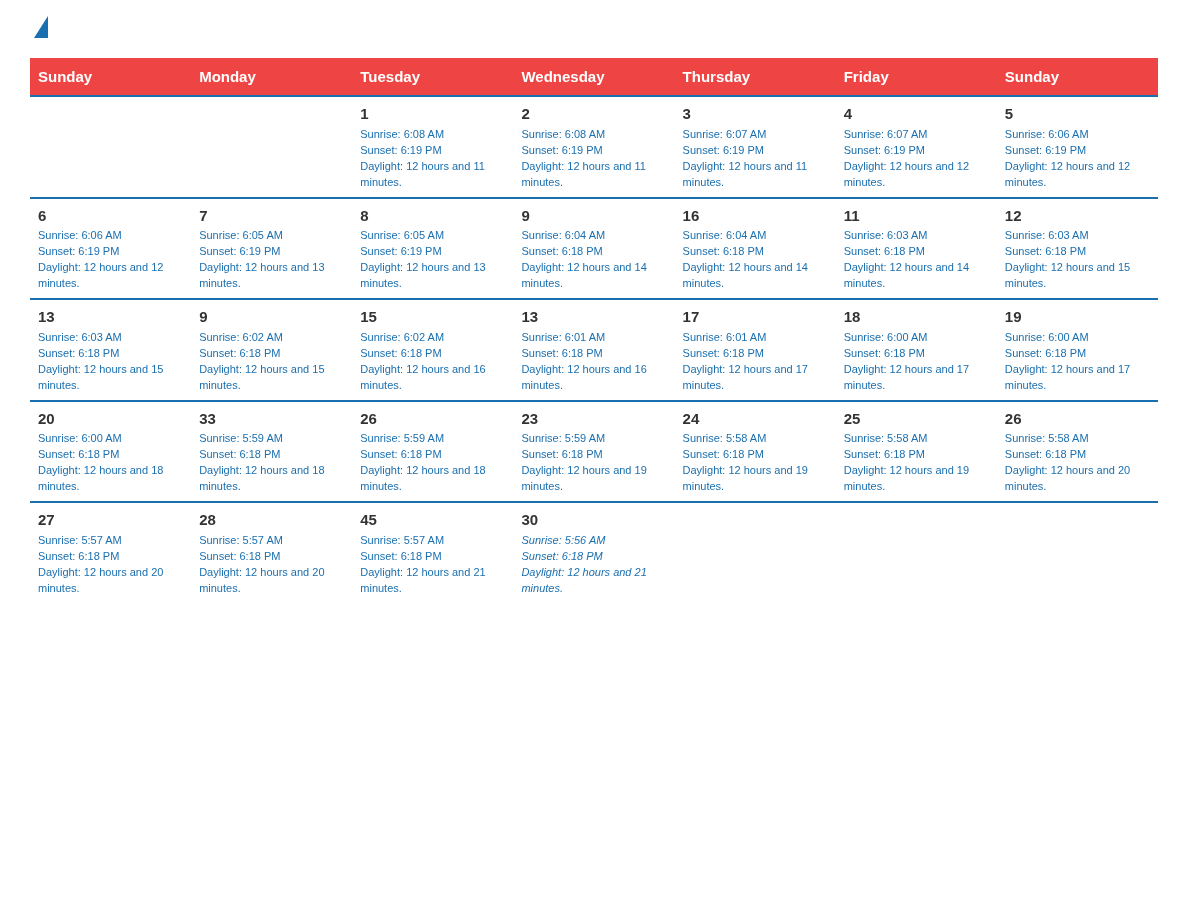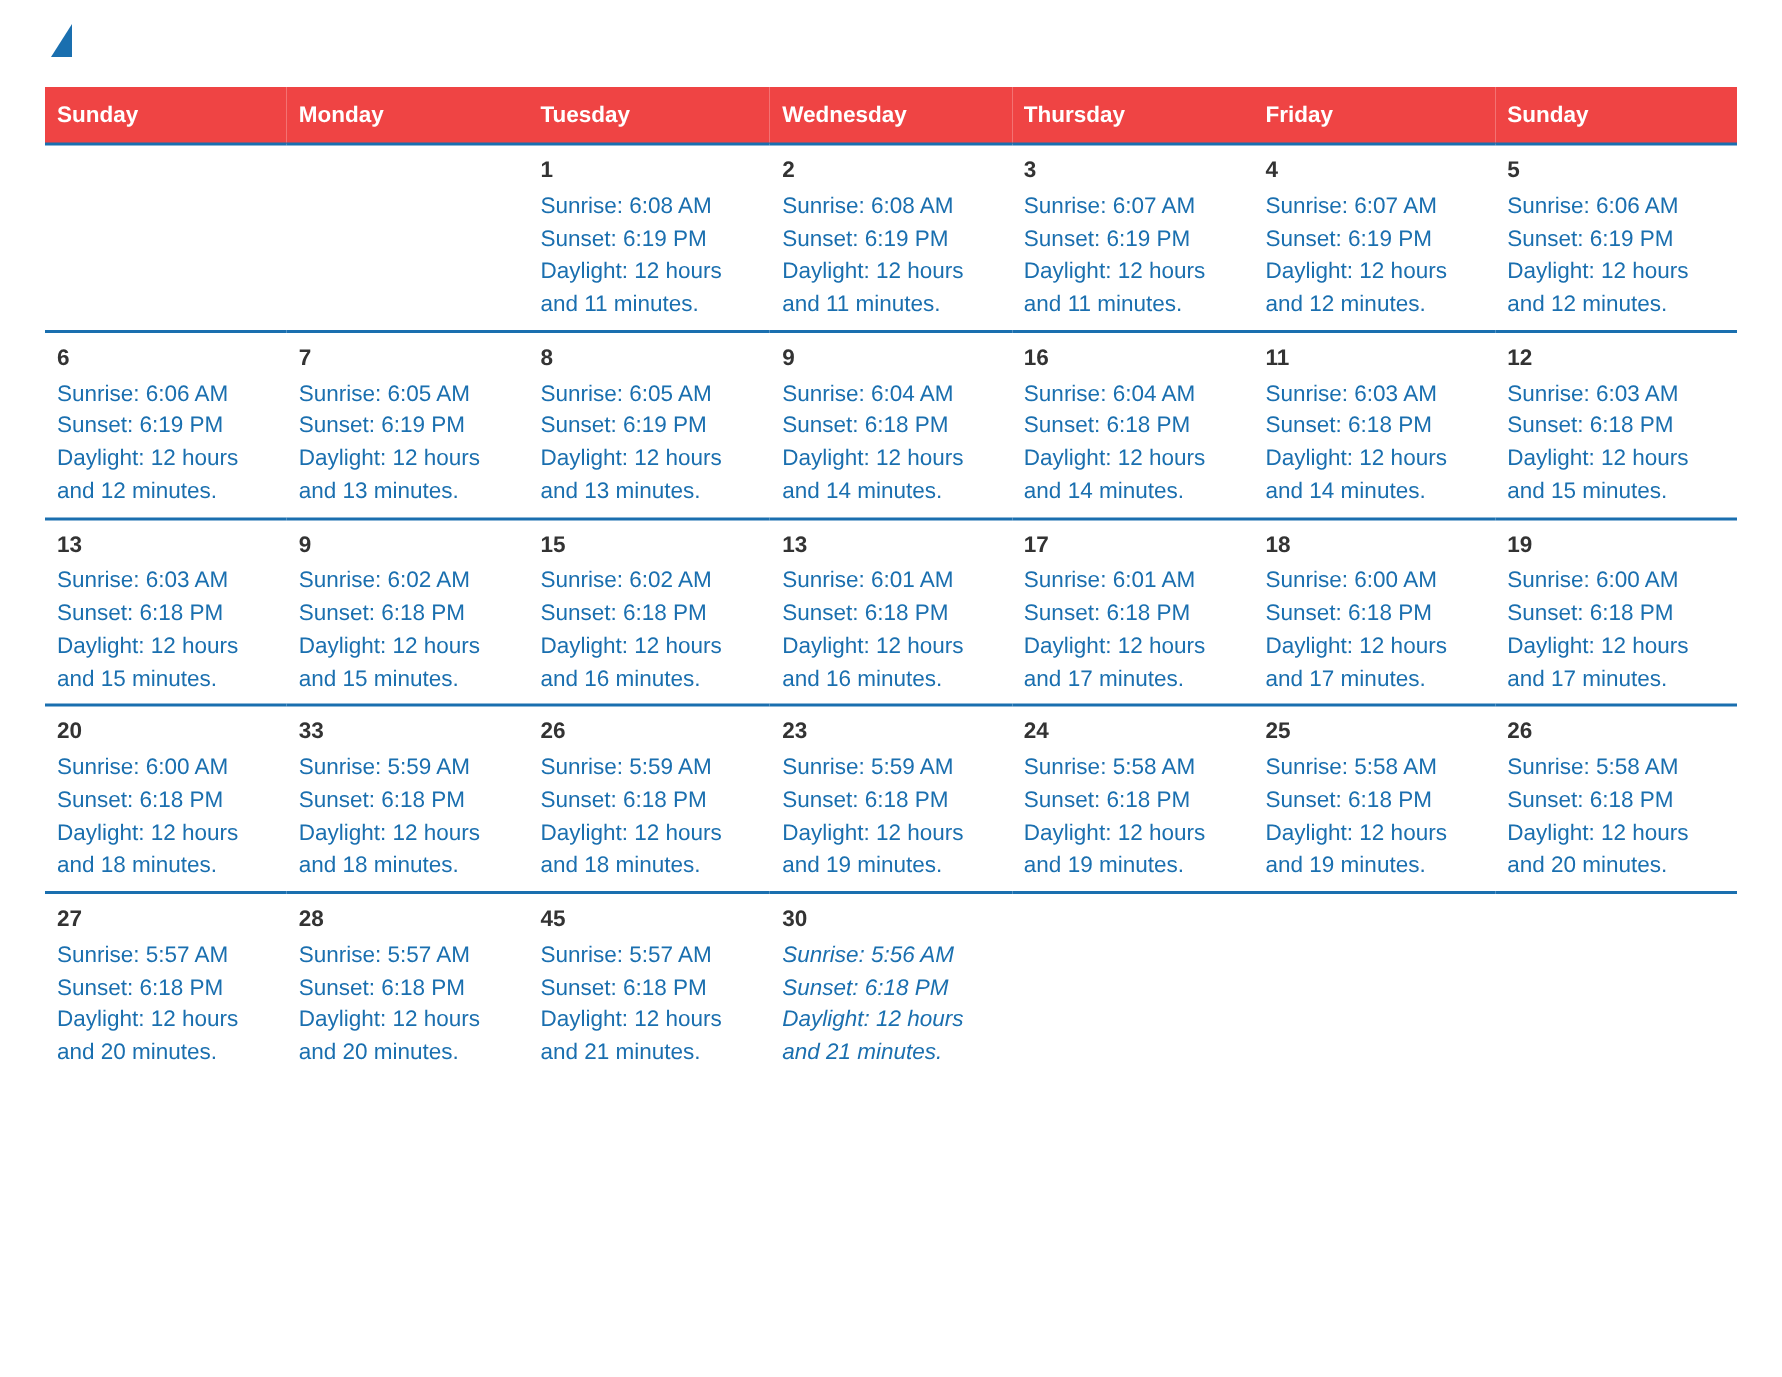--- a/index.html
+++ b/index.html
@@ -88,21 +88,21 @@
     }
     .day-number {
       font-size: 15px;
       font-weight: 600;
       color: #333;
       display: block;
       margin-bottom: 2px;
     }
     .day-info {
       color: #1a6faf;
-      font-size: 15px;
+      font-size: 11px;
     }
   </style>
 </head>
 <body>
 
 <div class="header">
   <div class="logo">
     <div class="logo-row">
       <span class="logo-text-general"></span>
       <div class="logo-triangle"></div>

